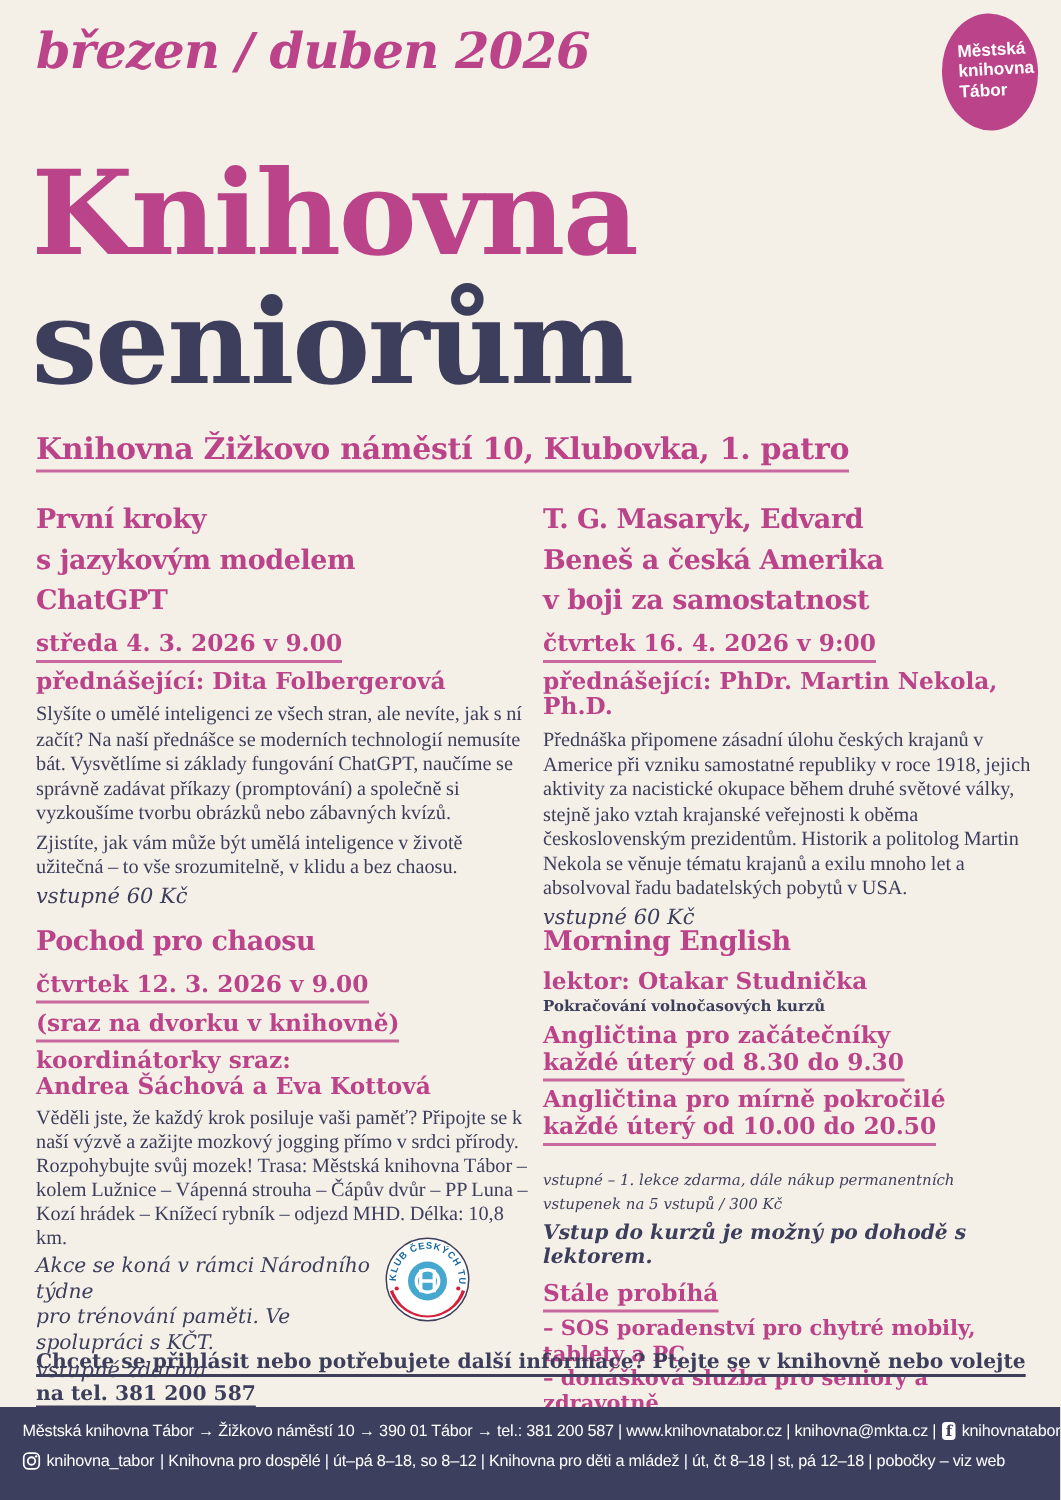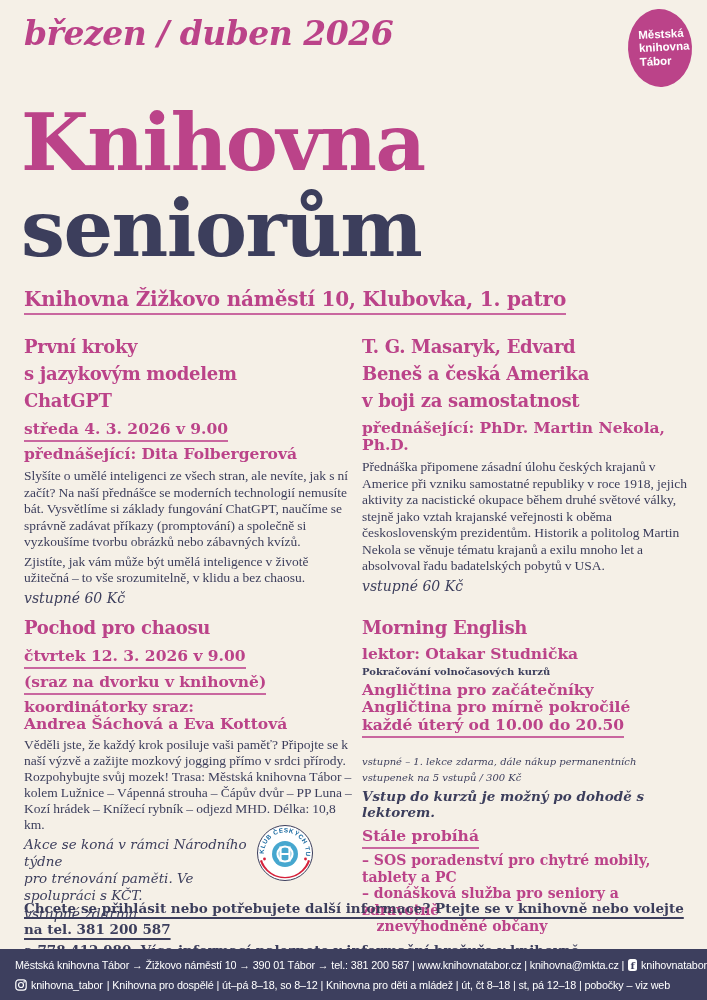--- a/index.html
+++ b/index.html
@@ -66,21 +66,21 @@
       white-space:pre-line;}
   #sec-english .entry{font-size:13.5px;line-height:16px;font-style:italic;font-weight:700;margin:0 0 6px;}
   #sec-english .uline-row.stale{margin:0 0 3px;}
   #sec-english .ongoing{font-size:14px;line-height:16.5px;font-weight:700;color:var(--pink);margin:0;
       white-space:pre-line;}
 
   .contact-note{position:absolute;left:24px;top:898px;width:662px;font-size:13.5px;font-weight:700;
       line-height:21px;white-space:pre-line;color:var(--navy);text-decoration:underline;
       text-decoration-color:var(--navy);text-decoration-thickness:1.5px;text-underline-offset:4px;}
 
-  footer{position:absolute;left:0;bottom:0;width:707px;height:51px;background:var(--footer);
+  footer{position:absolute;left:0;bottom:0;width:707px;height:62px;background:var(--footer);
       color:#fff;font-family:"Liberation Sans", sans-serif;font-size:10.8px;letter-spacing:-0.15px;
       box-sizing:border-box;padding:6px 0 0 15px;}
   .f-line{height:20px;display:flex;align-items:center;gap:4px;white-space:nowrap;}
   .fb{display:inline-flex;width:12px;height:12px;background:#fff;color:var(--footer);
       border-radius:2.5px;font-family:"DejaVu Serif", serif;font-weight:700;font-size:10px;
       align-items:flex-end;justify-content:center;line-height:11px;overflow:hidden;}
   .ig{display:inline-block;}
 </style>
 </head>
 <body>
@@ -110,20 +110,21 @@
     <div class="pinkline speaker">přednášející: Dita Folbergerová</div>
     <p class="body">Slyšíte o umělé inteligenci ze všech stran, ale nevíte, jak s ní začít? Na naší přednášce se moderních technologií nemusíte bát. Vysvětlíme si základy fungování ChatGPT, naučíme se správně zadávat příkazy (promptování) a společně si vyzkoušíme tvorbu obrázků nebo zábavných kvízů.</p>
     <p class="body">Zjistíte, jak vám může být umělá inteligence v životě užitečná – to vše srozumitelně, v klidu a bez chaosu.</p>
     <div class="fee">vstupné 60 Kč</div>
   </section>
 
   <section class="event" id="sec-masaryk">
     <h2>T. G. Masaryk, Edvard
 Beneš a česká Amerika
 v boji za samostatnost</h2>
+    <div class="uline-row"><span class="uline">čtvrtek 16. 4. 2026 v 9:00</span></div>
     <div class="pinkline speaker">přednášející: PhDr. Martin Nekola, Ph.D.</div>
     <p class="body">Přednáška připomene zásadní úlohu českých krajanů v Americe při vzniku samostatné republiky v roce 1918, jejich aktivity za nacistické okupace během druhé světové války, stejně jako vztah krajanské veřejnosti k oběma československým prezidentům. Historik a politolog Martin Nekola se věnuje tématu krajanů a exilu mnoho let a absolvoval řadu badatelských pobytů v USA.</p>
     <div class="fee">vstupné 60 Kč</div>
   </section>
 
   <section class="event" id="sec-pochod">
     <h2>Pochod pro chaosu</h2>
     <div class="uline-row"><span class="uline">čtvrtek 12. 3. 2026 v 9.00</span></div>
     <div class="uline-row"><span class="uline">(sraz na dvorku v knihovně)</span></div>
     <div class="pinkline">koordinátorky sraz:</div>
@@ -151,20 +152,21 @@
       <circle cx="8.5" cy="35" r="1.4" fill="#d6203a"></circle>
       <circle cx="49.5" cy="35" r="1.4" fill="#d6203a"></circle>
     </svg>
   </section>
 
   <section class="event" id="sec-english">
     <h2>Morning English</h2>
     <div class="pinkline lektor">lektor: Otakar Studnička</div>
     <div class="intro">Pokračování volnočasových kurzů</div>
     <div class="pinkline course-name">Angličtina pro začátečníky</div>
+    <div class="uline-row t1"><span class="uline">každé úterý od 8.30 do 9.30</span></div>
     <div class="pinkline course-name">Angličtina pro mírně pokročilé</div>
     <div class="uline-row t2"><span class="uline">každé úterý od 10.00 do 20.50</span></div>
     <div class="fee-e">vstupné – 1. lekce zdarma, dále nákup permanentních
 vstupenek na 5 vstupů / 300 Kč</div>
     <div class="entry">Vstup do kurzů je možný po dohodě s lektorem.</div>
     <div class="uline-row stale"><span class="uline">Stále probíhá</span></div>
     <div class="ongoing">– SOS poradenství pro chytré mobily, tablety a PC</div>
     <div class="ongoing">– donášková služba pro seniory a zdravotně
 &nbsp;&nbsp;&nbsp;znevýhodněné občany</div>
   </section>

